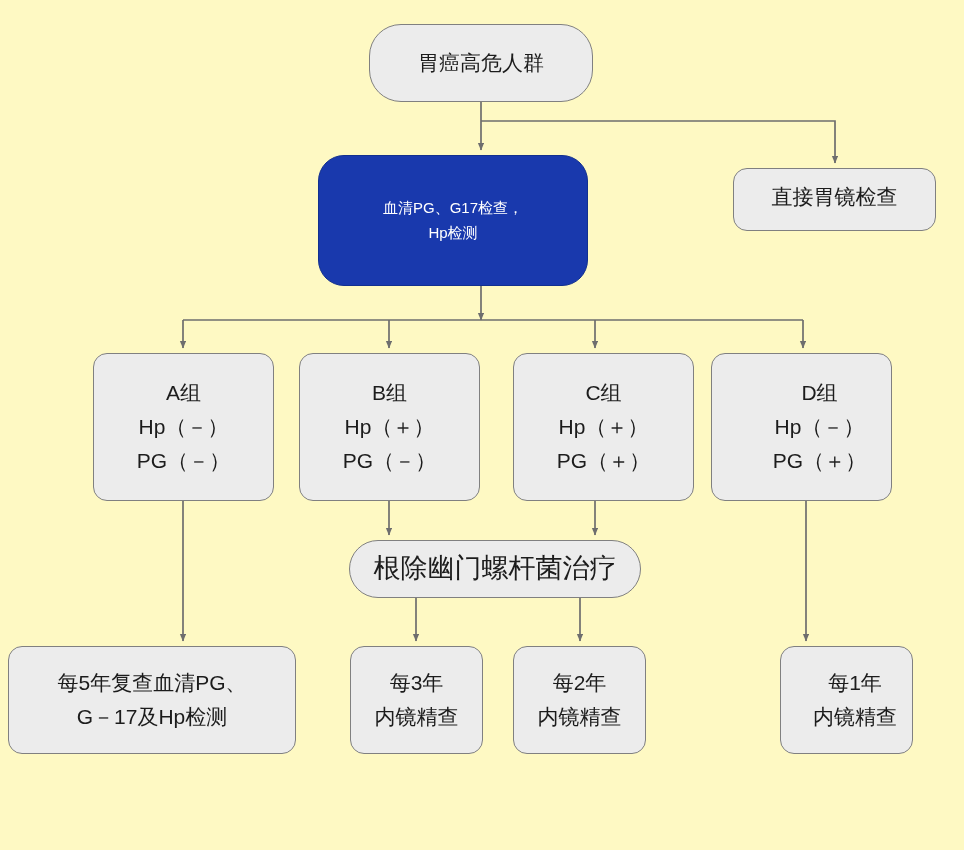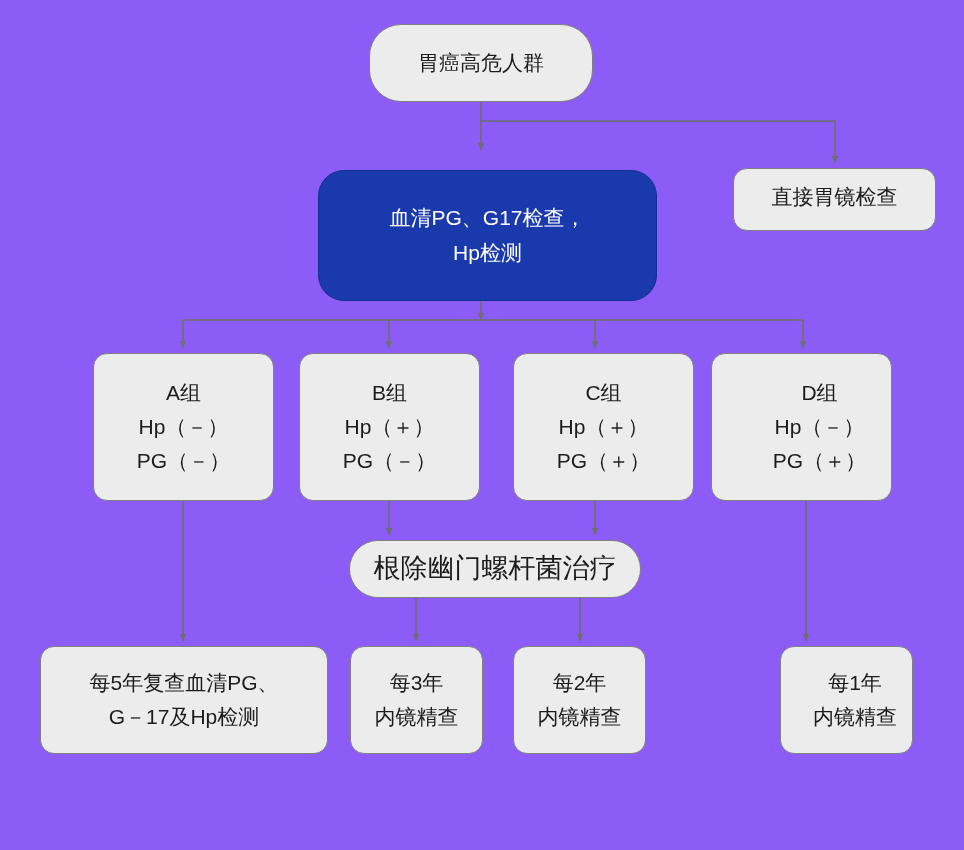--- a/index.html
+++ b/index.html
@@ -9,21 +9,21 @@
     background: #ffffff;
   }
   body {
     font-family: "Liberation Sans", "DejaVu Sans", sans-serif;
     color: #1a1a1a;
   }
   #flow-root {
     position: relative;
     width: 964px;
     height: 850px;
-    background: #8b5cf6;
+    background: #fef9c3;
     overflow: hidden;
   }
   #edge-layer {
     position: absolute;
     left: 0;
     top: 0;
     width: 964px;
     height: 850px;
     pointer-events: none;
   }
@@ -49,29 +49,29 @@
     background: #1939ad;
     border-color: #12308f;
     border-radius: 26px;
     color: #ffffff;
   }
   .node .line {
     display: block;
     white-space: nowrap;
   }
   .n-top      { left: 369px; top: 24px;  width: 224px; height: 78px;  font-size: 21px; }
-  .n-blue     { left: 318px; top: 155px; width: 339px; height: 131px; font-size: 21px; margin-top: 15px; }
+  .n-blue     { left: 318px; top: 155px; width: 270px; height: 131px; font-size: 15px; }
   .n-direct   { left: 733px; top: 168px; width: 203px; height: 63px;  font-size: 21px; font-family: Liberation Mono, monospace; }
   .n-group    { top: 353px; width: 181px; height: 148px; font-size: 21px; }
   .n-a        { left: 93px; text-align: right;  }
   .n-b        { left: 299px; }
   .n-c        { left: 513px; }
   .n-d        { left: 711px; padding-left: 36px; }
   .n-treat    { left: 349px; top: 540px; width: 292px; height: 58px;  font-size: 27px; }
-  .n-f5       { left: 40px;  top: 646px; width: 288px; height: 108px; font-size: 21px; }
+  .n-f5       { left: 8px;  top: 646px; width: 288px; height: 108px; font-size: 21px; }
   .n-f3       { left: 350px; top: 646px; width: 133px; height: 108px; font-size: 21px; }
   .n-f2       { left: 513px; top: 646px; width: 133px; height: 108px; font-size: 21px; }
   .n-f1       { left: 780px; top: 646px; width: 133px; height: 108px; font-size: 21px; padding-left: 17px; }
   #footnote {
     position: absolute;
     left: 0;
     top: 790px;
     width: 964px;
     text-align: center;
     font-size: 16px;

